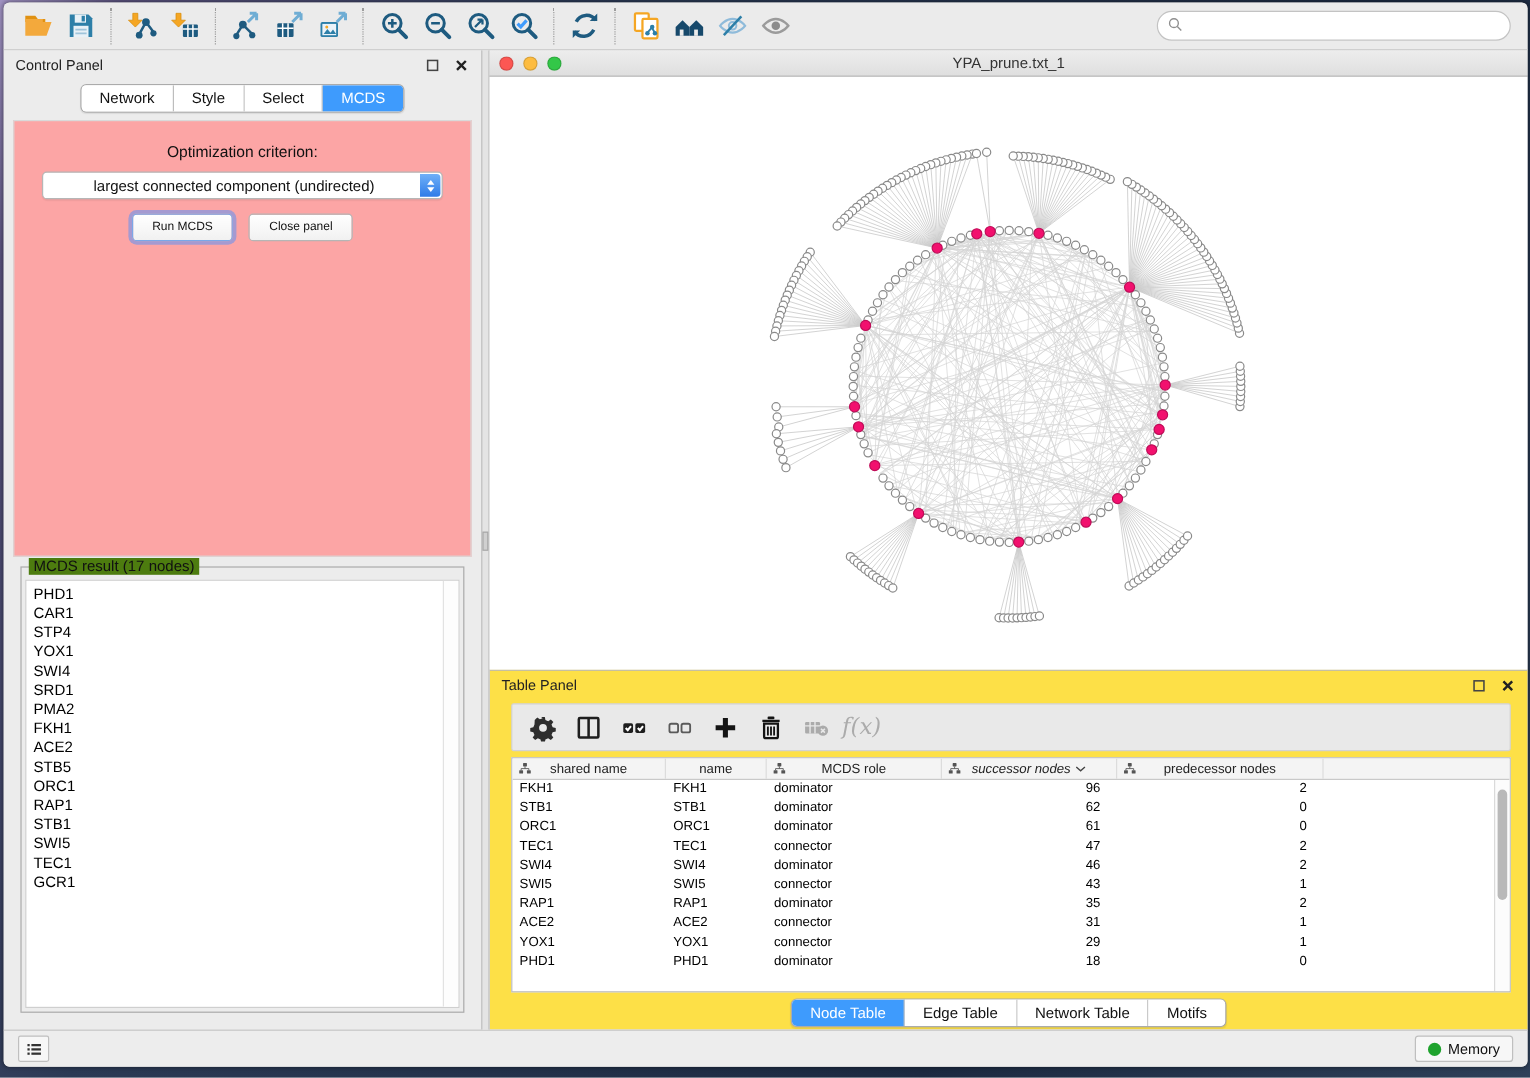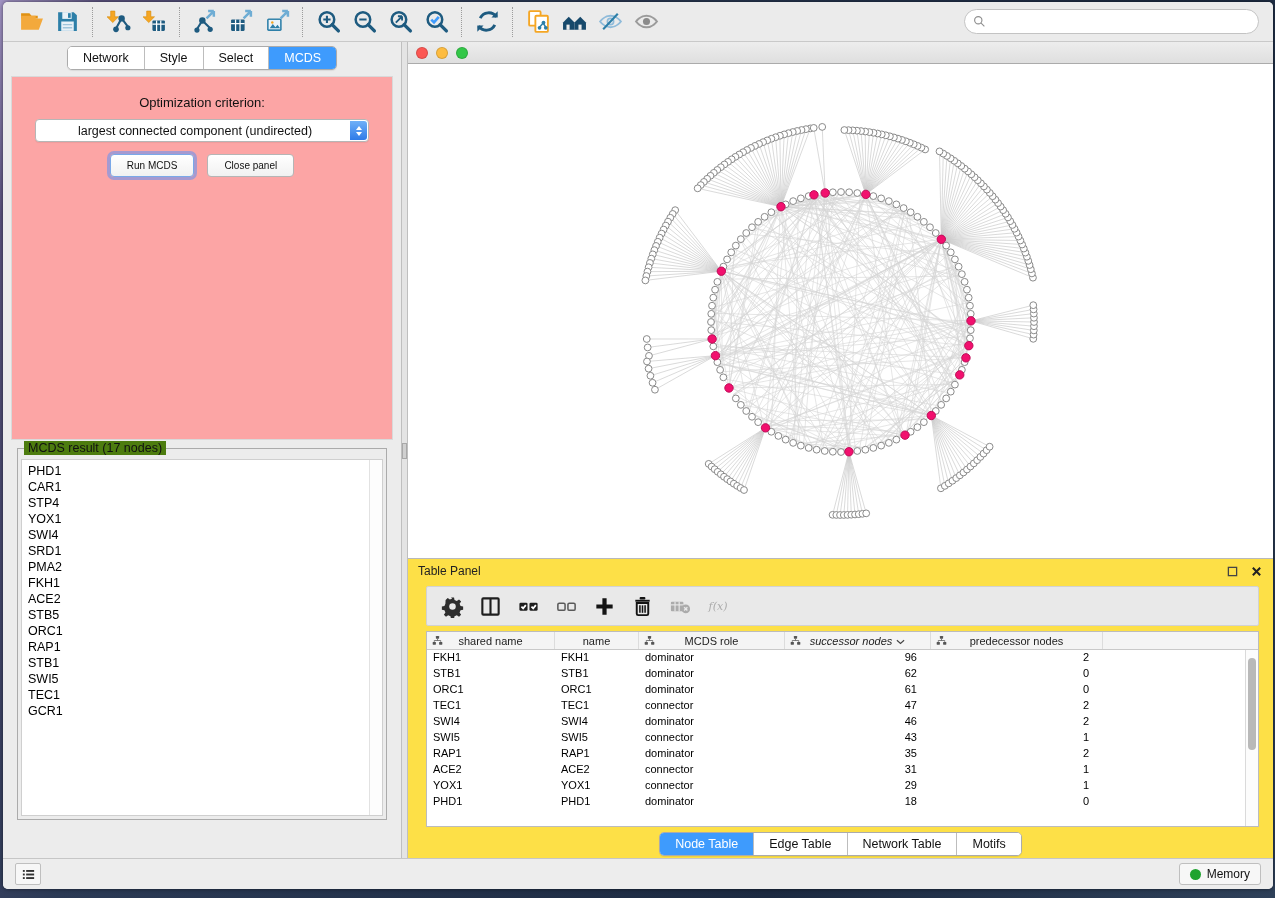--- a/index.html
+++ b/index.html
@@ -84,21 +84,21 @@
   .net-canvas svg { position:absolute; left:0; top:0; }
 
   
   .table-panel { flex:1; background:#fde047; border-top:1px solid #B9B9B9; display:flex; flex-direction:column; }
   .tp-toolbar { margin:3px 14px 5px 18px; height:40px; background:#E9E9E9; border:1px solid #D2D2D2;
     border-radius:2px; display:flex; align-items:center; padding:0 6px; flex:none; }
   .tp-btn { width:38px; height:32px; border:none; background:transparent; display:flex; align-items:center;
     justify-content:center; cursor:pointer; }
   .tp-btn svg { width:23px; height:23px; }
   .tp-btn.disabled { cursor:default; }
-  .fx-label { font-family:"DejaVu Serif", serif; font-style:italic; font-size:11px; color:#ABABAB; }
+  .fx-label { font-family:"DejaVu Serif", serif; font-style:italic; font-size:19px; color:#ABABAB; }
   .table-wrap { flex:1; margin:0 14px 3px 18px; background:#fff; border:1px solid #BCBCBC; position:relative; overflow:hidden; }
   .thead { display:flex; height:18px; background:#F4F4F4; border-bottom:1px solid #C9C9C9; }
   .th { position:relative; display:flex; align-items:center; justify-content:center; font-size:11px;
     color:#222; border-right:1px solid #DCDCDC; cursor:pointer; gap:4px; }
   .th .tree { position:absolute; left:5px; top:3px; }
   .th.filler { flex:1; border-right:none; cursor:default; }
   .tbody .tr { display:flex; height:16px; }
   .td { font-size:11px; color:#000; padding:1px 6px 0 6px; white-space:nowrap; overflow:hidden; }
   .td.num { text-align:right; padding-right:14px; }
   .td.filler { flex:1; }
@@ -281,20 +281,34 @@
             <line x1="10" y1="10" x2="14" y2="14" stroke="#8E8E8E" stroke-width="1.4"></line>
           </svg>
       </span>
       <input type="text" placeholder="" style="">
     </div>
   </div>
 
   <div class="main">
 
     <div class="left-panel">
+      <div class="panel-header">
+        <span class="panel-title">Control Panel</span>
+        <span class="ph-sp"></span>
+        <span class="ph-ic">
+          <svg viewBox="0 0 12 12" width="11" height="11">
+              <rect x="1.5" y="1.5" width="9" height="9" fill="none" stroke="#444" stroke-width="1.4"></rect>
+            </svg>
+        </span>
+        <span class="ph-ic">
+          <svg viewBox="0 0 12 12" width="11" height="11">
+              <path d="M2 2l8 8M10 2l-8 8" stroke="#222" stroke-width="2.2"></path>
+            </svg>
+        </span>
+      </div>
       <div class="tabbar">
         <div class="seg-group" id="cp-tabs">
             <span class="seg">Network</span>
             <span class="seg">Style</span>
             <span class="seg">Select</span>
             <span class="seg sel">MCDS</span>
           </div>
       </div>
       <div class="cp-body">
         <div class="opt-label">Optimization criterion:</div>
@@ -334,20 +348,21 @@
       </div>
     </div>
 
     <div class="v-divider">
       <div class="handle"></div>
     </div>
 
     <div class="right-side">
 
       <div class="net-titlebar">
+        <span class="net-title">YPA_prune.txt_1</span>
         <span class="lights" id="lights">
             <span class="light" style="background: rgb(252, 87, 83); border: 1px solid rgba(0, 0, 0, 0.15);"></span>
             <span class="light" style="background: rgb(253, 188, 64); border: 1px solid rgba(0, 0, 0, 0.15);"></span>
             <span class="light" style="background: rgb(51, 199, 72); border: 1px solid rgba(0, 0, 0, 0.15);"></span>
           </span>
       </div>
       <div class="net-canvas">
         <svg id="net-svg" width="865" height="494">
             <g stroke="#9A9A9A" stroke-width="0.6" opacity="0.42">
               <line x1="372.9726802794456" y1="142.68859168683116" x2="562.6485999174104" y2="248.44800861310844"></line>

